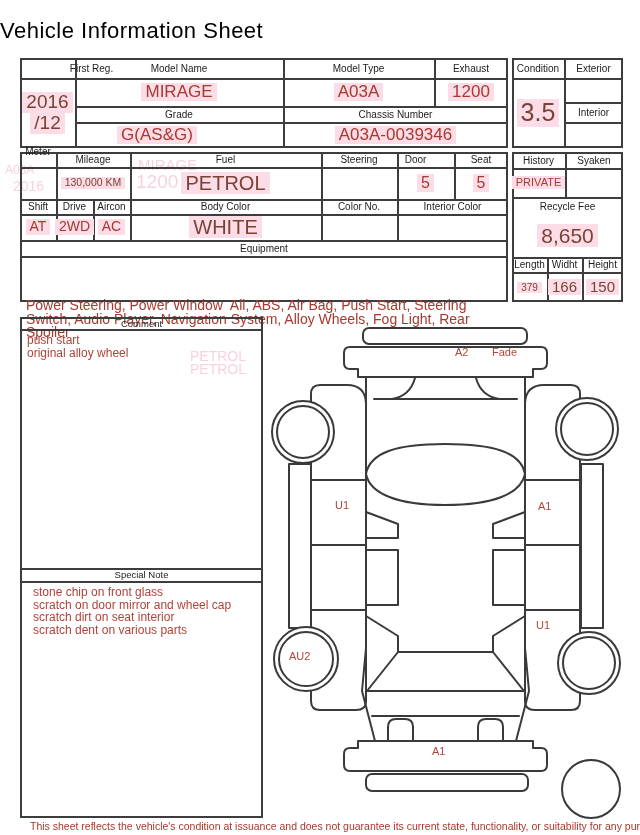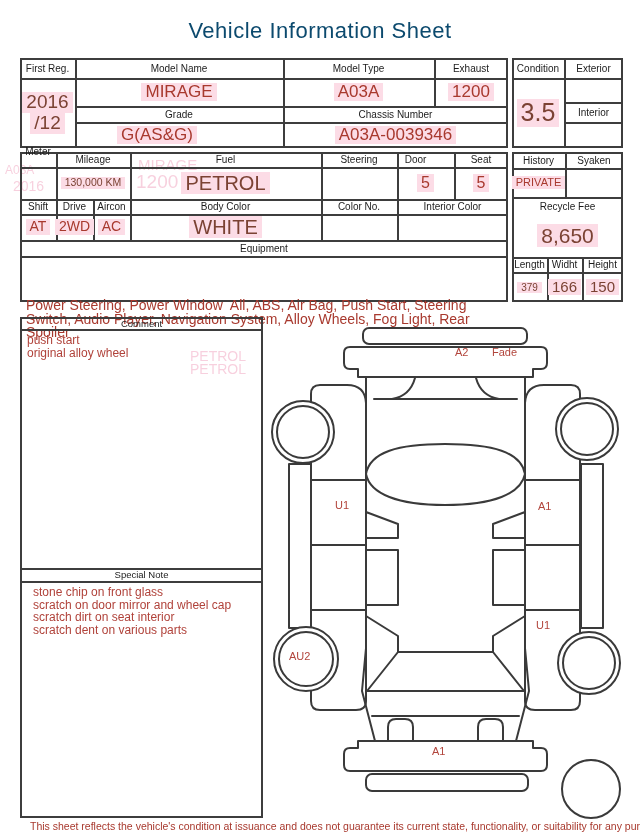--- a/index.html
+++ b/index.html
@@ -8,22 +8,22 @@
   .abs{position:absolute;}
   .box{position:absolute;border:2px solid #3d3d3d;box-sizing:border-box;}
   .hl{position:absolute;background:#3d3d3d;height:1.5px;}
   .vl{position:absolute;background:#3d3d3d;width:1.5px;}
   .lbl{position:absolute;display:flex;align-items:center;justify-content:center;
        font-size:10px;color:#1c1c1c;white-space:nowrap;}
   .val{position:absolute;display:flex;align-items:center;justify-content:center;}
   .val>span{background:#fcdce6;padding:0 4px;line-height:1.1;white-space:nowrap;}
   .red{color:#a8392e;}
   .dark{color:#7b4233;}
-  .title{position:absolute;top:18px;left:0;width:100%;text-align:center;
-         font-size:22px;letter-spacing:.5px;color:#0c4a6e;}
+  .title{position:absolute;top:18px;left:0;width:100%;text-align:left;
+         font-size:22px;letter-spacing:.5px;color:#000000;}
   .note-text{font-size:12px;line-height:12.6px;color:#b0423a;}
   .equip{font-size:14px;line-height:13.5px;color:#a8392e;white-space:pre-wrap;margin-top:40px;}
   .dlabel{position:absolute;font-size:11px;color:#b2453c;white-space:nowrap;}
   .ghost{position:absolute;color:#f2abc4;opacity:.55;white-space:nowrap;z-index:0;}
   .footer{position:absolute;left:30px;top:820px;font-size:10.5px;color:#a8392e;white-space:nowrap;}
   .stack{flex-direction:column;}
   svg{position:absolute;}
 </style>
 </head>
 <body>
@@ -41,21 +41,21 @@
   <div class="title">Vehicle Information Sheet</div>
 
   <div class="box" style="left:20px;top:58px;width:488px;height:90px;"></div>
   <div class="vl" style="left:75px;top:58px;height:90px;"></div>
   <div class="vl" style="left:283px;top:58px;height:90px;"></div>
   <div class="vl" style="left:434px;top:58px;height:48px;"></div>
   <div class="hl" style="left:20px;top:78px;width:488px;"></div>
   <div class="hl" style="left:75px;top:106px;width:433px;"></div>
   <div class="hl" style="left:75px;top:122px;width:433px;"></div>
 
-  <div class="lbl" style="left:20px;top:58px;width:55px;height:20px;">First Reg.</div>
+  <div class="lbl" style="left:20px;top:58px;width:55px;height:20px;padding-left:44px;">First Reg.</div>
   <div class="lbl" style="left:75px;top:58px;width:208px;height:20px;">Model Name</div>
   <div class="lbl" style="left:283px;top:58px;width:151px;height:20px;">Model Type</div>
   <div class="lbl" style="left:434px;top:58px;width:74px;height:20px;">Exhaust</div>
 
   <div class="val stack dark" style="left:20px;top:78px;width:55px;height:70px;font-size:19px;">
     <span>2016</span>
     <span>/12</span>
   </div>
   <div class="val red" style="left:75px;top:78px;width:208px;height:28px;font-size:17px;">
       <span>MIRAGE</span>

